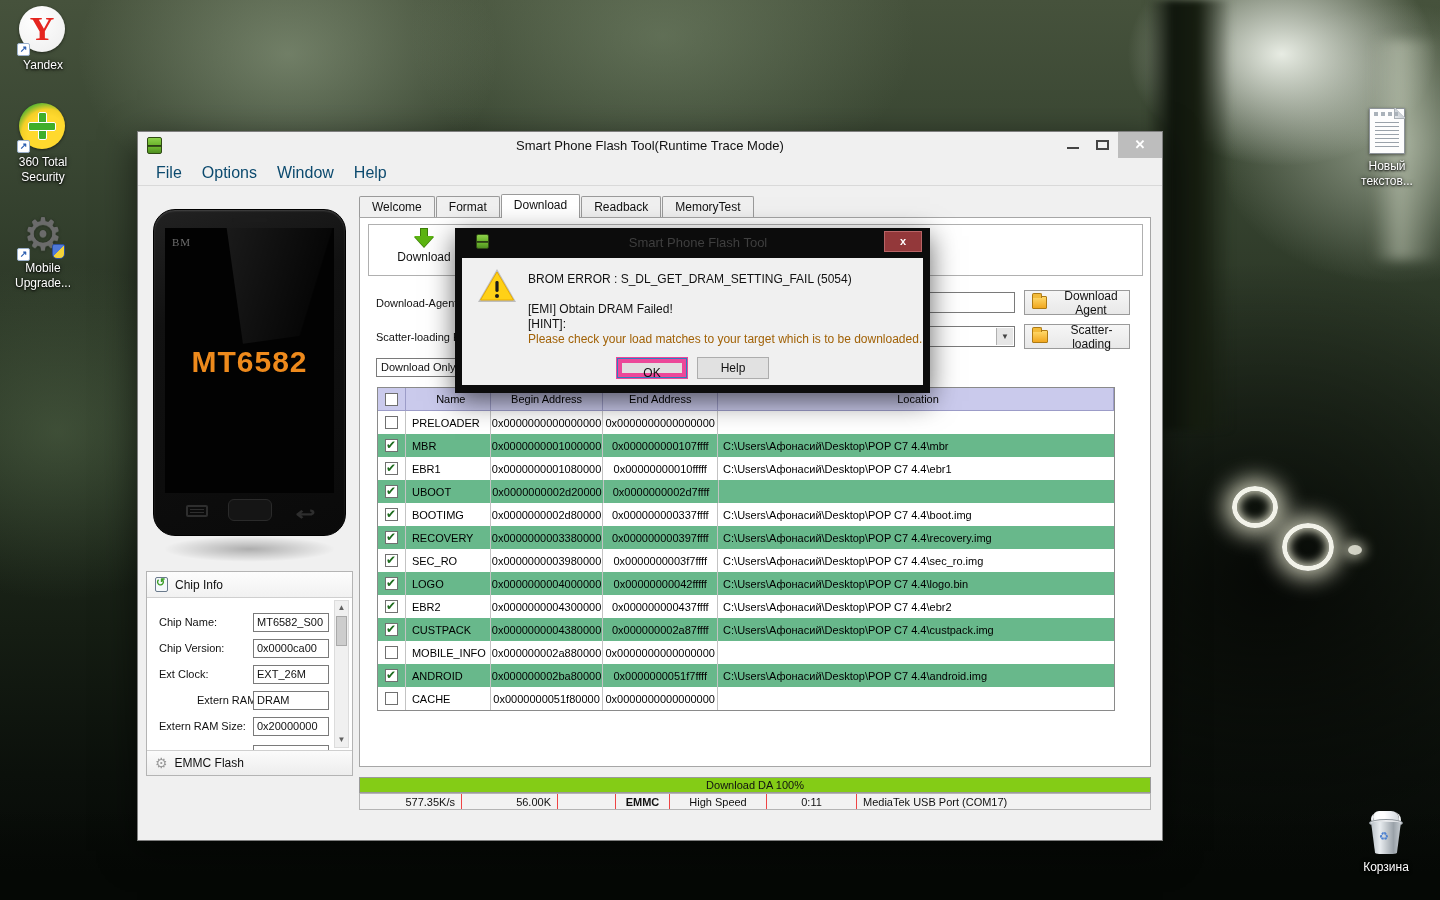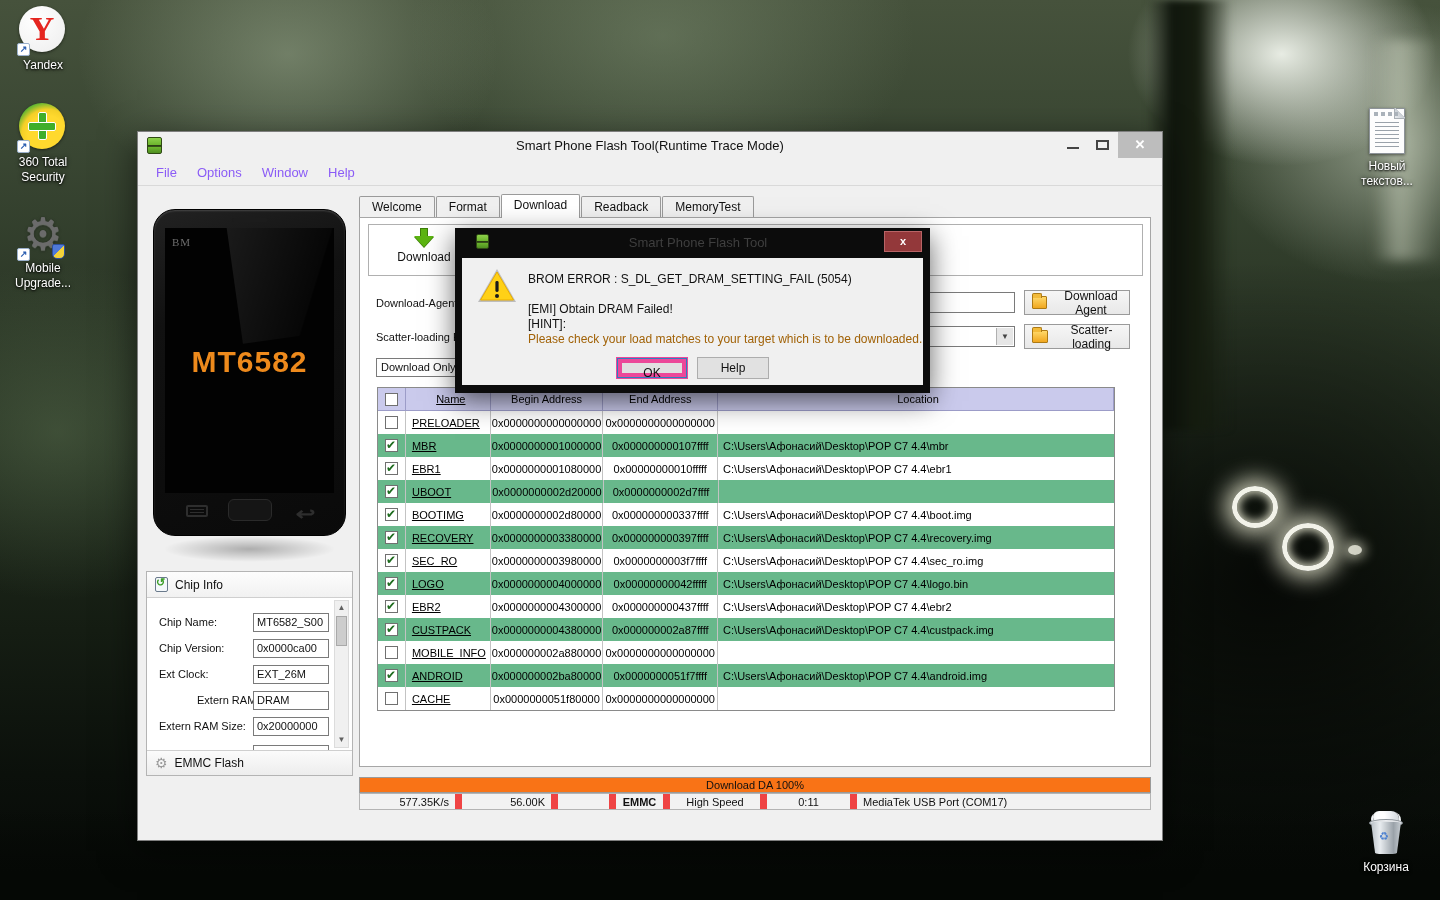--- a/index.html
+++ b/index.html
@@ -84,21 +84,21 @@
     border:1px solid #2f4a14; }
   .titlebar .app-ico { left:9px; top:5px; }
   .winbtns { position:absolute; right:0; top:0; height:26px; display:flex; }
   .wbtn { width:30px; height:26px; position:relative; }
   .wbtn.close { width:44px; background:#bdbdbd; }
   .wbtn .min-g { position:absolute; left:9px; top:15px; width:12px; height:2px; background:#444; }
   .wbtn .max-g { position:absolute; left:8px; top:8px; width:13px; height:10px; border:2px solid #444; }
   .wbtn.close .x-g { position:absolute; inset:0; color:#fff; font-size:13px; font-weight:bold;
     text-align:center; line-height:26px; }
   .menubar { height:26px; border-bottom:1px solid #d9d9d9; display:flex; align-items:center; padding-left:8px; }
-  .menu-item { color:#8b5cf6; font-size:13px; padding:4px 10px; }
+  .menu-item { color:#0c4a6e; font-size:16px; padding:4px 10px; }
 
   
   .phone { position:absolute; left:15px; top:77px; width:193px; height:327px; border-radius:22px;
     background:linear-gradient(160deg, #222 0%, #111 30%, #0a0a0a 100%); border:1px solid #000;
     box-shadow:inset 0 1px 2px rgba(255,255,255,.18); }
   .phone .screen { position:absolute; left:11px; top:18px; right:11px; bottom:42px; background:#020202;
     overflow:hidden; }
   .phone .gloss { position:absolute; left:40%; top:-10%; width:80%; height:50%;
     background:linear-gradient(115deg, rgba(255,255,255,.10), rgba(255,255,255,.02) 60%, transparent 61%);
     transform:rotate(-8deg); }
@@ -183,33 +183,33 @@
   
   .tbl { position:absolute; left:17px; top:169px; width:738px; border:1px solid #8a8a8a; font-size:11px; }
   .trow { display:flex; height:23px; }
   .trow.hdr { background:#cacaec; border-bottom:1px solid #9c9cc8; color:#000; }
   .trow:not(.hdr):nth-child(even) { background:#fff; }
   .trow:not(.hdr):nth-child(odd) { background:#68b88b; }
   .tc { border-right:1px solid #c3c3c3; display:flex; align-items:center; overflow:hidden;
     white-space:nowrap; }
   .trow.hdr .tc { border-right:1px solid #9c9cc8; justify-content:center; }
   .tc.c-cb { width:28px; justify-content:center; }
-  .tc.c-name { width:85px; padding-left:6px;text-decoration:underline; }
+  .tc.c-name { width:85px; padding-left:6px; }
   .tc.c-begin { width:113px; justify-content:center; }
   .tc.c-end { width:115px; justify-content:center; }
   .tc.c-loc { width:397px; padding-left:5px; border-right:none; }
   .cb { width:13px; height:13px; background:#fff; border:1px solid #707070; position:relative; }
   .cb.checked:after { content:"✔"; position:absolute; left:0px; top:-2px; font-size:12px; color:#1d6b1d; }
 
   
-  .progress { position:absolute; left:221px; top:645px; width:792px; height:16px; background:#f97316;
+  .progress { position:absolute; left:221px; top:645px; width:792px; height:16px; background:#84cc16;
     border:1px solid #9a9a9a; text-align:center; font-size:11px; color:#111; line-height:14px; }
   .statusbar { position:absolute; left:221px; top:661px; width:792px; height:17px; background:#f2f2f2;
     border:1px solid #b4b4b4; display:flex; font-size:11px; color:#111; }
-  .scell { border-right:7px solid #ef4444; display:flex; align-items:center; padding:0 6px; overflow:hidden; white-space:nowrap; }
+  .scell { border-right:1px solid #ef4444; display:flex; align-items:center; padding:0 6px; overflow:hidden; white-space:nowrap; }
   .scell.right { justify-content:flex-end; }
   .scell.center { justify-content:center; }
   .s0{width:102px}.s1{width:96px}.s2{width:58px}.s3{width:54px;font-weight:bold;}
   .s4{width:97px}.s5{width:90px}.s6{flex:1;border-right:none;}
 
   
   .dialog { position:absolute; left:455px; top:228px; width:475px; height:165px; background:#0c0c0c;
     box-shadow:0 8px 26px rgba(0,0,0,.6); z-index:10; }
   .dialog .dtitle { position:relative; height:48px;margin-left:11px; }
   .dialog .dtitle .app-ico { left:10px; top:6px; width:13px; height:15px; }

